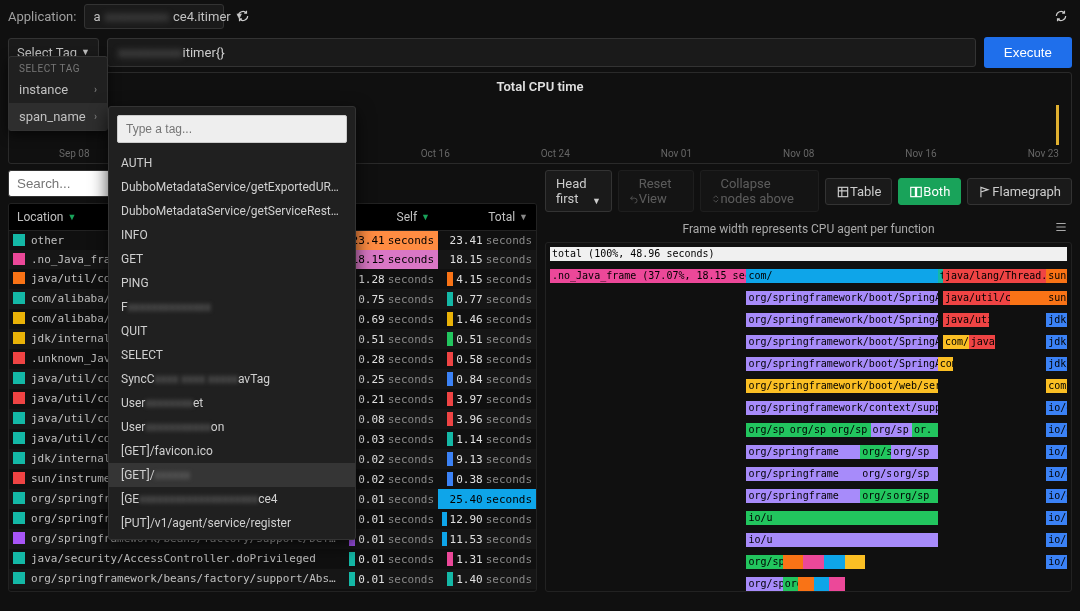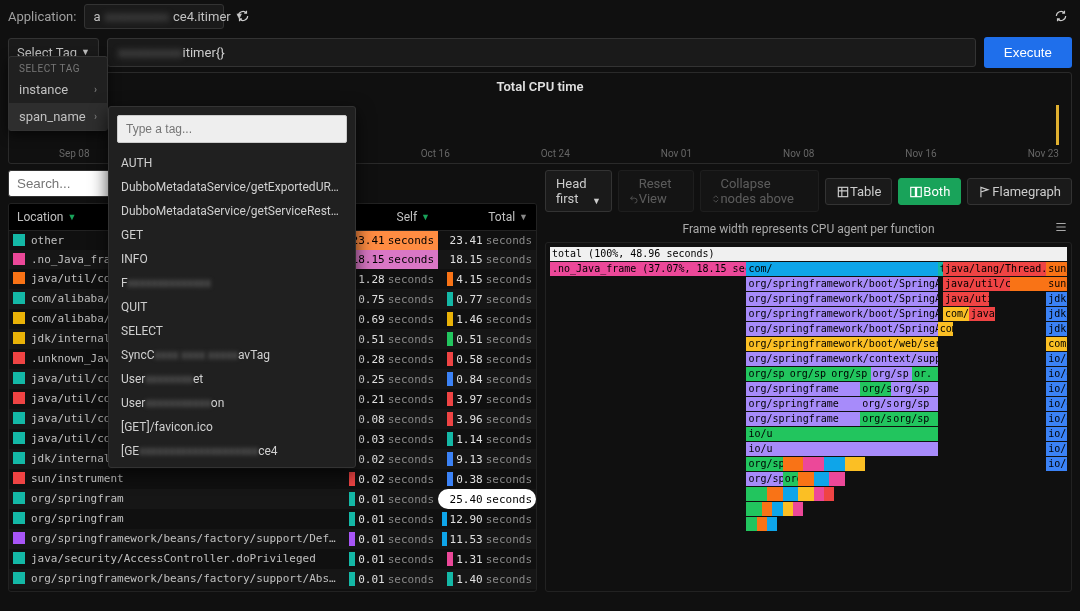--- a/index.html
+++ b/index.html
@@ -47,21 +47,21 @@
 .row .num.hl { background: #ff8c42; color: #000; }
 .row .num.hl .val, .row .num.hl .unit { color: #000; }
 .row .num.hlp { background: #d977c5; color: #000; }
 .row .num.hlp .val, .row .num.hlp .unit { color: #000; }
 
 .right-col { flex: 1; display: flex; flex-direction: column; padding: 0 8px 0 0; position: relative; }
 .right-head { display: flex; align-items: center; gap: 6px; margin-bottom: 6px; justify-content: flex-end; }
 .right-caption { text-align: center; font-size: 12px; color: #aaa; padding: 4px 0 6px; position: relative; }
 .menu-icon { position: absolute; right: 4px; top: 2px; color: #aaa; }
 .flame { flex: 1; border: 1px solid #222; border-radius: 3px; padding: 4px; overflow: hidden; position: relative; font-family: Menlo, monospace; font-size: 10px; }
-.flame-row { display: flex; height: 14px; margin-bottom: 1px; }
+.flame-row { display: flex; height: 14px; margin-bottom: 8px; }
 .flame-cell { overflow: hidden; white-space: nowrap; padding: 1px 2px; color: #000; }
 
 
 .tag-dropdown { position: absolute; top: 56px; left: 8px; width: 100px; background: #202020; border: 1px solid #333; border-radius: 3px; z-index: 20; box-shadow: 0 4px 12px rgba(0,0,0,0.6); }
 .tag-dropdown .hdr { font-size: 10px; color: #777; padding: 6px 10px 2px; letter-spacing: 0.5px; }
 .tag-dropdown .item { padding: 6px 10px; display: flex; justify-content: space-between; align-items: center; cursor: pointer; }
 .tag-dropdown .item.sel { background: #2e2e2e; }
 .tag-dropdown .chev { font-size: 10px; color: #888; }
 
 .span-menu { position: absolute; top: 106px; left: 108px; width: 248px; background: #202020; border: 1px solid #333; border-radius: 3px; z-index: 30; box-shadow: 0 6px 18px rgba(0,0,0,0.7); padding-bottom: 4px; }
@@ -325,21 +325,21 @@
             </div>
           </div>
           <div class="row">
             <div class="sw" style="background: rgb(20, 184, 166);"></div>
             <div class="loc">org/springfram</div>
             <div class="num">
               <div class="bar" style="background: rgb(20, 184, 166);"></div>
               <span class="val">0.01</span>
               <span class="unit">seconds</span>
             </div>
-            <div class="num" style="background: #ffffff; color: rgb(0, 0, 0); border-radius: 10px;">
+            <div class="num" style="background: #0ea5e9; color: rgb(0, 0, 0);">
               <span class="val" style="color: rgb(0, 0, 0);">25.40</span>
               <span class="unit" style="color: rgb(0, 0, 0);">seconds</span>
             </div>
           </div>
           <div class="row">
             <div class="sw" style="background: rgb(20, 184, 166);"></div>
             <div class="loc">org/springfram</div>
             <div class="num">
               <div class="bar" style="background: rgb(20, 184, 166);"></div>
               <span class="val">0.01</span>
@@ -604,24 +604,27 @@
       </div>
     </div>
 </div>
 
 <div class="span-menu">
   <input placeholder="Type a tag..." style="">
   <div id="span-options">
       <div class="opt"><span>AUTH</span></div>
       <div class="opt"><span>DubboMetadataService/getExportedURLs</span></div>
       <div class="opt"><span>DubboMetadataService/getServiceRestMetadata</span></div>
+      <div class="opt"><span>INFO</span></div>
       <div class="opt"><span>GET</span></div>
-      <div class="opt"><span>INFO</span></div>
+      <div class="opt"><span>PING</span></div>
       <div class="opt"><span>F</span><span class="obsc">xxxxxxxxxxxxxx</span></div>
       <div class="opt"><span>QUIT</span></div>
       <div class="opt"><span>SELECT</span></div>
       <div class="opt"><span>SyncC</span><span class="obsc">xxxx xxxx xxxxx</span><span>avTag</span></div>
       <div class="opt"><span>User</span><span class="obsc">xxxxxxxx</span><span>et</span></div>
       <div class="opt"><span>User</span><span class="obsc">xxxxxxxxxxx</span><span>on</span></div>
       <div class="opt"><span>[GET]/favicon.ico</span></div>
+      <div class="opt hl"><span>[GET]/</span><span class="obsc">xxxxxx</span></div>
       <div class="opt"><span>[GE</span><span class="obsc">xxxxxxxxxxxxxxxxxxxx</span><span>ce4</span></div>
+      <div class="opt"><span>[PUT]/v1/agent/service/register</span></div>
     </div>
 </div>
 
 </body></html>

